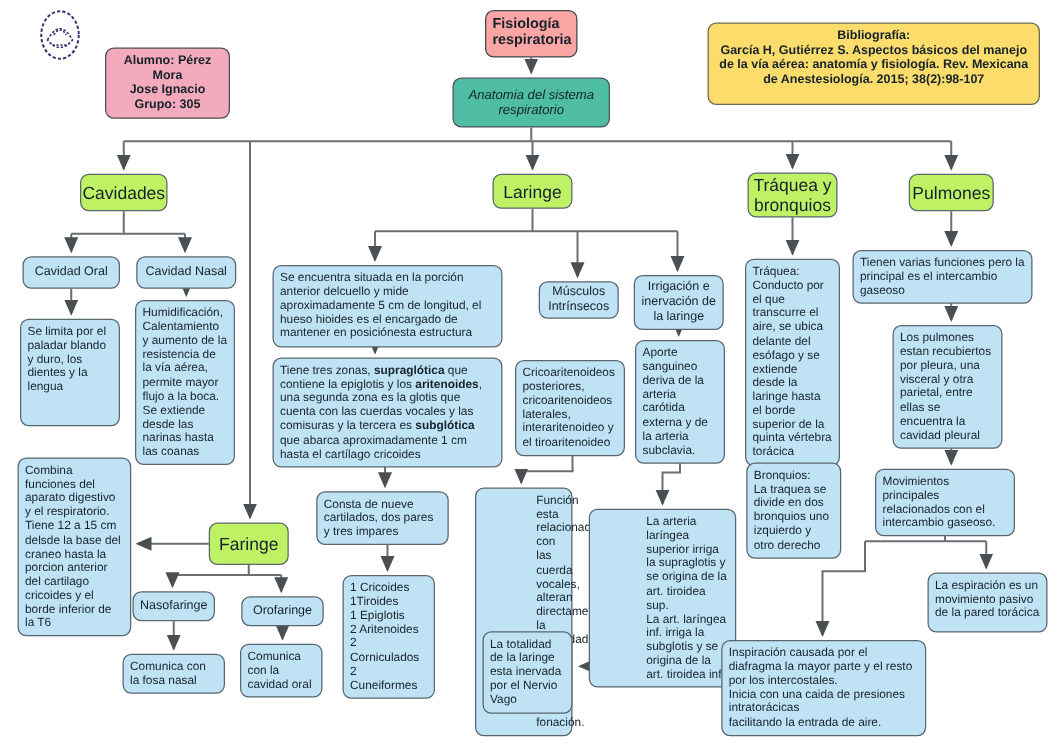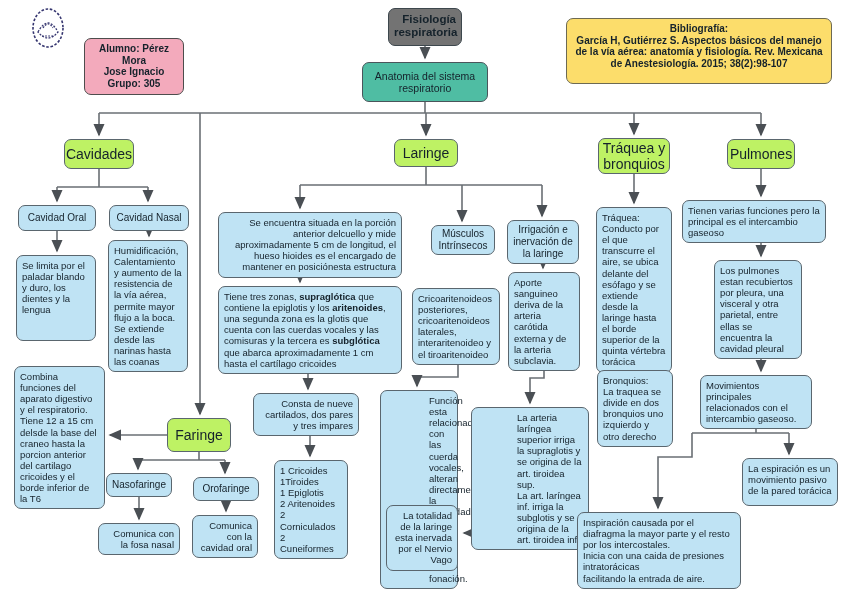--- a/index.html
+++ b/index.html
@@ -10,25 +10,25 @@
   }
   #connectors{position:absolute;left:0;top:0;width:848px;height:600px;z-index:0;}
   .node{
     position:absolute;box-sizing:border-box;z-index:1;
     border:1.6px solid #5a666e;border-radius:7px;
     background:#bfe3f4;padding:4px 5px;
     font-size:9.5px;line-height:1.17;white-space:pre-line;
   }
   .label{display:flex;align-items:center;justify-content:center;text-align:center;font-size:10px;padding:2px 3px;}
   .green{background:#bef264;font-size:14px;}
-  .rootblue{background:#737373;font-weight:bold;font-size:11.5px;text-align:right;border-color:#3d474d;}
-  .teal{background:#4fbda3;font-size:10.5px;text-align:center;border-color:#4a555b;}
+  .rootblue{background:#fca5a5;font-weight:bold;font-size:11.5px;text-align:left;border-color:#3d474d;}
+  .teal{background:#4fbda3;font-size:10.5px;text-align:center;border-color:#4a555b;font-style:italic;}
   .pink{background:#f3aabc;font-weight:bold;font-size:10px;text-align:center;border-color:#4d4d4d;}
   .yellow{background:#fcdd6b;font-weight:bold;font-size:10px;text-align:center;border-color:#6d6a52;}
-  .center{text-align:right;}
+  .center{text-align:left;}
   .logo{position:absolute;z-index:1;}
   .eneo-banner{
     position:absolute;left:0;right:0;bottom:0;background:#2b3080;color:#fff;
     font-weight:bold;font-size:8px;text-align:center;letter-spacing:1px;border-radius:2px;padding:1px 0;
   }
 </style>
 </head>
 <body>
 
 <div id="canvas">

